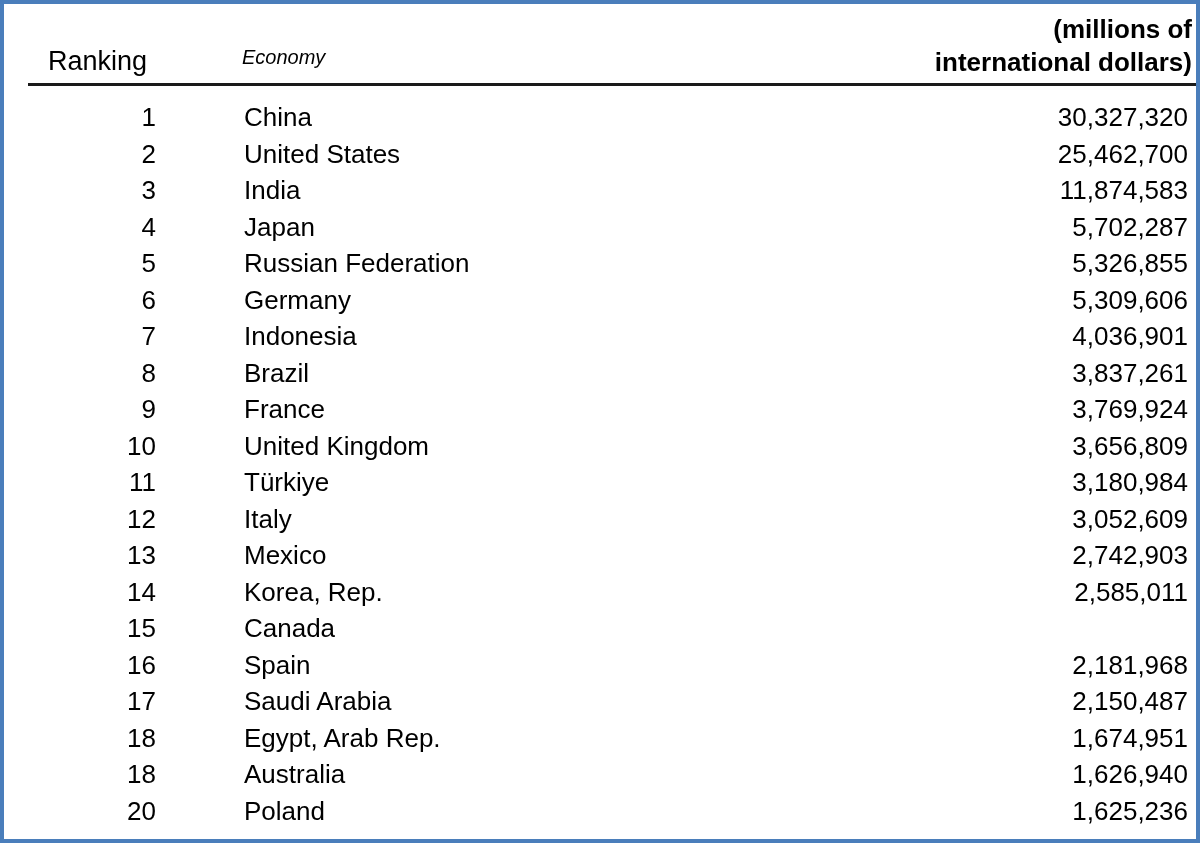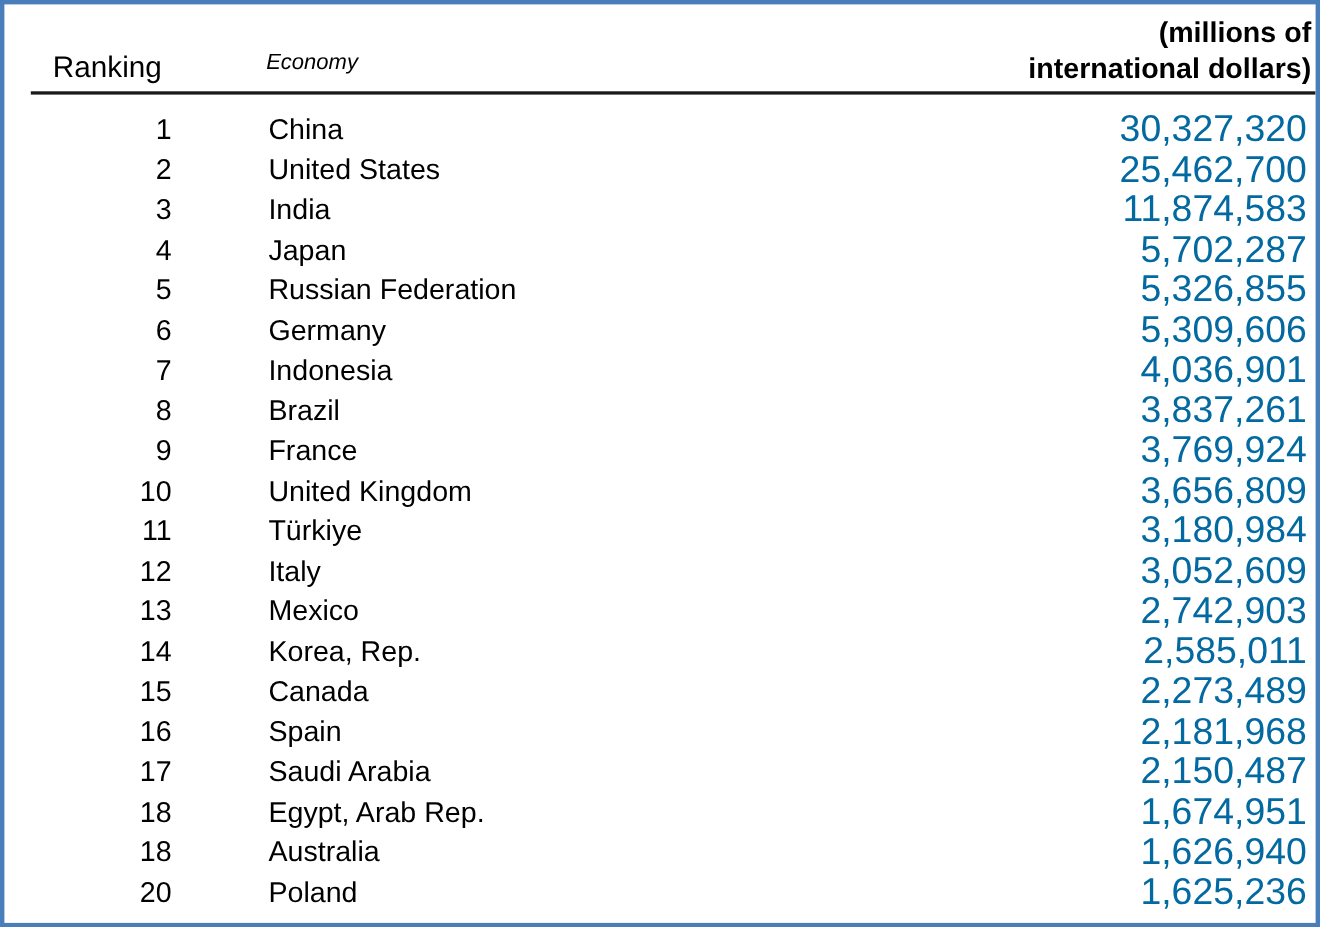--- a/index.html
+++ b/index.html
@@ -103,23 +103,23 @@
     font-size: 26px;
     line-height: 36.5px;
     color: #000000;
     white-space: nowrap;
   }
   .cell-value {
     position: absolute;
     right: 8px;
     top: 0;
     text-align: left;
-    font-size: 34px;
+    font-size: 26px;
     line-height: 36.5px;
-    color: #0369a1;
+    color: #000000;
     white-space: nowrap;
   }
 </style>
 </head>
 <body>
 
 <div id="table-frame" style="border-color: rgb(74, 126, 187);">
   <div class="table-inner">
 
     <div class="table-header">
@@ -199,21 +199,20 @@
           <div class="cell-value">2,742,903</div>
         </div>
         <div class="table-row">
           <div class="cell-rank">14</div>
           <div class="cell-economy">Korea, Rep.</div>
           <div class="cell-value">2,585,011</div>
         </div>
         <div class="table-row">
           <div class="cell-rank">15</div>
           <div class="cell-economy">Canada</div>
-          <div class="cell-value">2,273,489</div>
         </div>
         <div class="table-row">
           <div class="cell-rank">16</div>
           <div class="cell-economy">Spain</div>
           <div class="cell-value">2,181,968</div>
         </div>
         <div class="table-row">
           <div class="cell-rank">17</div>
           <div class="cell-economy">Saudi Arabia</div>
           <div class="cell-value">2,150,487</div>

